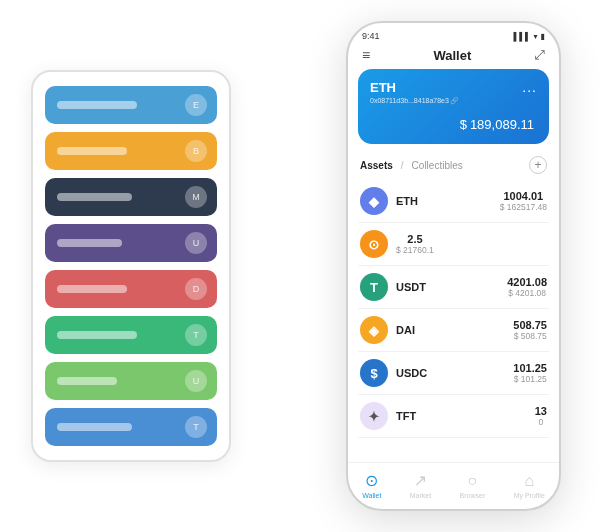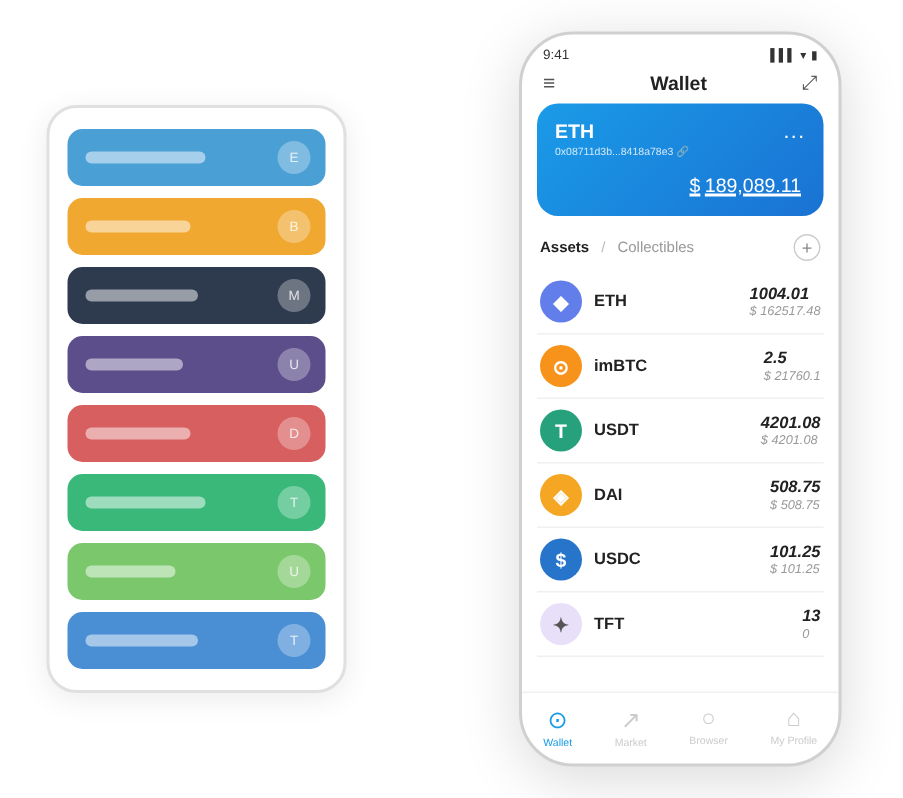--- a/index.html
+++ b/index.html
@@ -156,21 +156,20 @@
     .eth-card-address {
       font-size: 7px;
       opacity: 0.8;
       margin-bottom: 6px;
     }
 
     .eth-card-amount {
       font-size: 20px;
       font-weight: 700;
       text-align: right;
-      text-decoration: underline;
     }
 
     .eth-card-amount span {
       font-size: 13px;
       font-weight: 400;
       margin-right: 3px;
     }
 
     
     .assets-header {
@@ -240,22 +239,21 @@
     }
 
     .asset-name {
       font-size: 11px;
       font-weight: 600;
       color: #222;
       flex: 1;
     }
 
     .asset-values {
-      text-align: left;
-      font-style: italic;
+      text-align: center;
     }
 
     .asset-amount {
       font-size: 11px;
       font-weight: 600;
       color: #222;
     }
 
     .asset-usd {
       font-size: 8.5px;
@@ -384,21 +382,20 @@
     <div class="asset-name">ETH</div>
     <div class="asset-values">
       <div class="asset-amount">1004.01</div>
       <div class="asset-usd">$ 162517.48</div>
     </div>
   </div>
         <div class="asset-item">
     <div class="asset-icon" style="background:#f7931a; color:#fff; font-size:13px; font-weight:700;">
       ⊙
     </div>
-    <div class="asset-name">imBTC</div>
     <div class="asset-values">
       <div class="asset-amount">2.5</div>
       <div class="asset-usd">$ 21760.1</div>
     </div>
   </div>
         <div class="asset-item">
     <div class="asset-icon" style="background:#26a17b; color:#fff; font-size:13px; font-weight:700;">
       T
     </div>
     <div class="asset-name">USDT</div>

